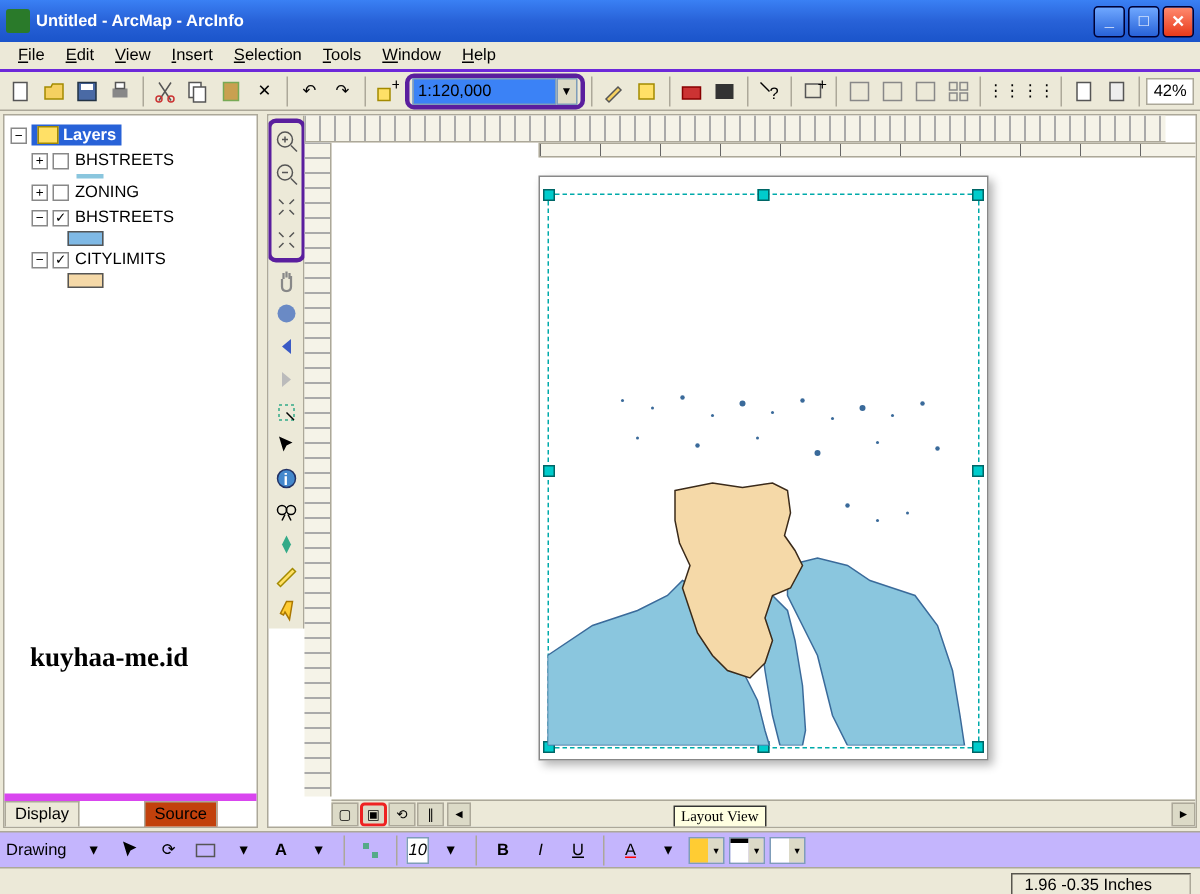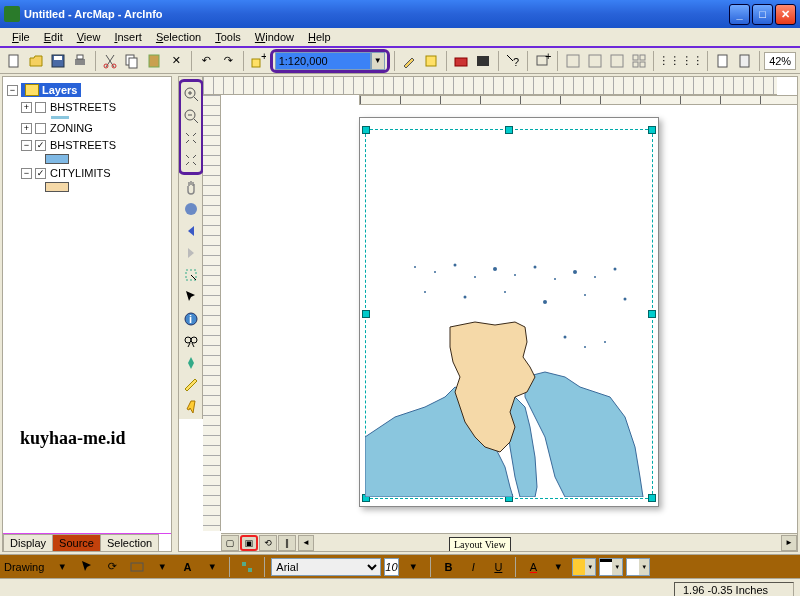--- a/index.html
+++ b/index.html
@@ -29,21 +29,21 @@
 .split-handle { width: 4px; background: #ece9d8; cursor: ew-resize; }
 
 .toc { width: 170px; background: white; border: 1px solid #aca899; margin: 2px; display: flex; flex-direction: column; }
 .toc-tree { flex: 1; padding: 4px; overflow: auto; }
 .tree-row { display: flex; align-items: center; height: 16px; margin: 1px 0; }
 .tree-exp { width: 11px; height: 11px; border: 1px solid #888; display: flex; align-items: center; justify-content: center; font-size: 9px; margin-right: 3px; background: white; }
 .tree-chk { width: 11px; height: 11px; border: 1px solid #888; margin-right: 4px; background: white; display: flex; align-items: center; justify-content: center; font-size: 9px; }
 .layers-hdr { background: #2862d8; color: white; padding: 1px 4px; font-weight: bold; display: inline-flex; align-items: center; }
 .layers-hdr .licon { width: 14px; height: 12px; background: #ffe066; border: 1px solid #a38a00; margin-right: 3px; }
 .swatch { width: 24px; height: 10px; border: 1px solid #555; margin-left: 38px; }
-.toc-tabs { display: flex; border-top: 1px solid #d946ef; }
+.toc-tabs { display: flex; border-top: 5px solid #d946ef; gap: 44px; }
 .toc-tab { padding: 2px 6px; border: 1px solid #aca899; border-bottom: none; background: #ece9d8; margin-right: -1px; }
 .toc-tab.active { background: #c2410c; }
 
 .map-area { flex: 1; position: relative; background: white; border: 1px solid #aca899; margin: 2px 2px 2px 0; overflow: hidden; }
 .side-tools { position: absolute; left: 0; top: 0; width: 24px; background: #ece9d8; border-right: 1px solid #aca899; display: flex; flex-direction: column; align-items: center; padding: 2px 0; gap: 2px; }
 .side-tools .group-hi { border: 3px solid #5a1e9e; border-radius: 6px; padding: 2px 0; display: flex; flex-direction: column; gap: 2px; }
 .st-btn { width: 20px; height: 20px; display: flex; align-items: center; justify-content: center; }
 
 .ruler-h { position: absolute; left: 24px; top: 0; right: 20px; height: 18px; background: #f5f3e8; border-bottom: 1px solid #aca899; background-image: repeating-linear-gradient(to right, #aaa 0, #aaa 1px, transparent 1px, transparent 10px); }
 .ruler-h2 { position: absolute; left: 180px; top: 18px; width: 480px; height: 10px; background: #f5f3e8; border: 1px solid #aca899; background-image: repeating-linear-gradient(to right, #666 0, #666 1px, transparent 1px, transparent 40px); }
@@ -55,21 +55,21 @@
 .map-svg { position: absolute; left: 186px; top: 120px; width: 288px; height: 300px; }
 
 .hscroll { position: absolute; left: 42px; bottom: 0; right: 0; height: 18px; background: #ece9d8; border-top: 1px solid #aca899; display: flex; align-items: center; }
 .hscroll .btn { width: 16px; height: 16px; border: 1px solid #aca899; background: #dcdac7; display: flex; align-items: center; justify-content: center; font-size: 8px; }
 .hscroll .track { flex: 1; height: 16px; background: #ece9d8; }
 .view-sw { display: flex; gap: 1px; margin-right: 2px; }
 .view-sw .vb { width: 18px; height: 16px; border: 1px solid #aca899; background: #dcdac7; display: flex; align-items: center; justify-content: center; font-size: 9px; }
 .hi-red { border: 2px solid #e22 !important; border-radius: 3px; }
 .tooltip { position: absolute; left: 228px; bottom: -1px; background: #ffffe1; border: 1px solid #333; padding: 1px 4px; font-size: 10px; font-family: Liberation Serif, serif; }
 
-.draw-bar { height: 24px; background: #a16207; border-top: 1px solid #aca899; display: flex; align-items: center; padding: 0 4px; gap: 3px; }
+.draw-bar { height: 24px; background: #c4b5fd; border-top: 1px solid #aca899; display: flex; align-items: center; padding: 0 4px; gap: 3px; }
 .draw-bar .lbl { margin-right: 4px; }
 .draw-bar select, .draw-bar input { border: 1px solid #7f9db9; height: 18px; font-size: 11px; }
 .color-dd { width: 24px; height: 18px; border: 1px solid #7f9db9; display: flex; }
 .color-sw { flex: 1; }
 .dd-arr { width: 10px; background: #dcdac7; display: flex; align-items: center; justify-content: center; font-size: 7px; }
 
 .status { height: 22px; background: #ece9d8; border-top: 1px solid #aca899; display: flex; align-items: center; justify-content: flex-end; padding: 0 6px; }
 .status .cell { border: 1px inset #aca899; padding: 1px 8px; margin-left: 4px; background: #ece9d8; min-width: 120px; }
 
 .watermark { position: absolute; left: 20px; top: 428px; font-family: 'Times New Roman', serif; font-size: 18px; font-weight: bold; color: #000; }
@@ -449,21 +449,20 @@
     </div>
   <div class="tb-btn">▾</div>
   <div class="tb-sep"></div>
   <div class="tb-btn">
       <svg class="ico" viewBox="0 0 16 16">
         <rect x="3" y="3" width="4" height="4" fill="#5a8"></rect>
         <rect x="9" y="9" width="4" height="4" fill="#5a8"></rect>
       </svg>
     </div>
   <div class="tb-sep"></div>
-  <select style="width:110px"><option>Arial</option></select>
   <input style="width: 15px; font-style: italic;" value="10">
   <div class="tb-btn">▾</div>
   <div class="tb-sep"></div>
   <div class="tb-btn">
       <b>B</b>
     </div>
   <div class="tb-btn">
       <i>I</i>
     </div>
   <div class="tb-btn">

